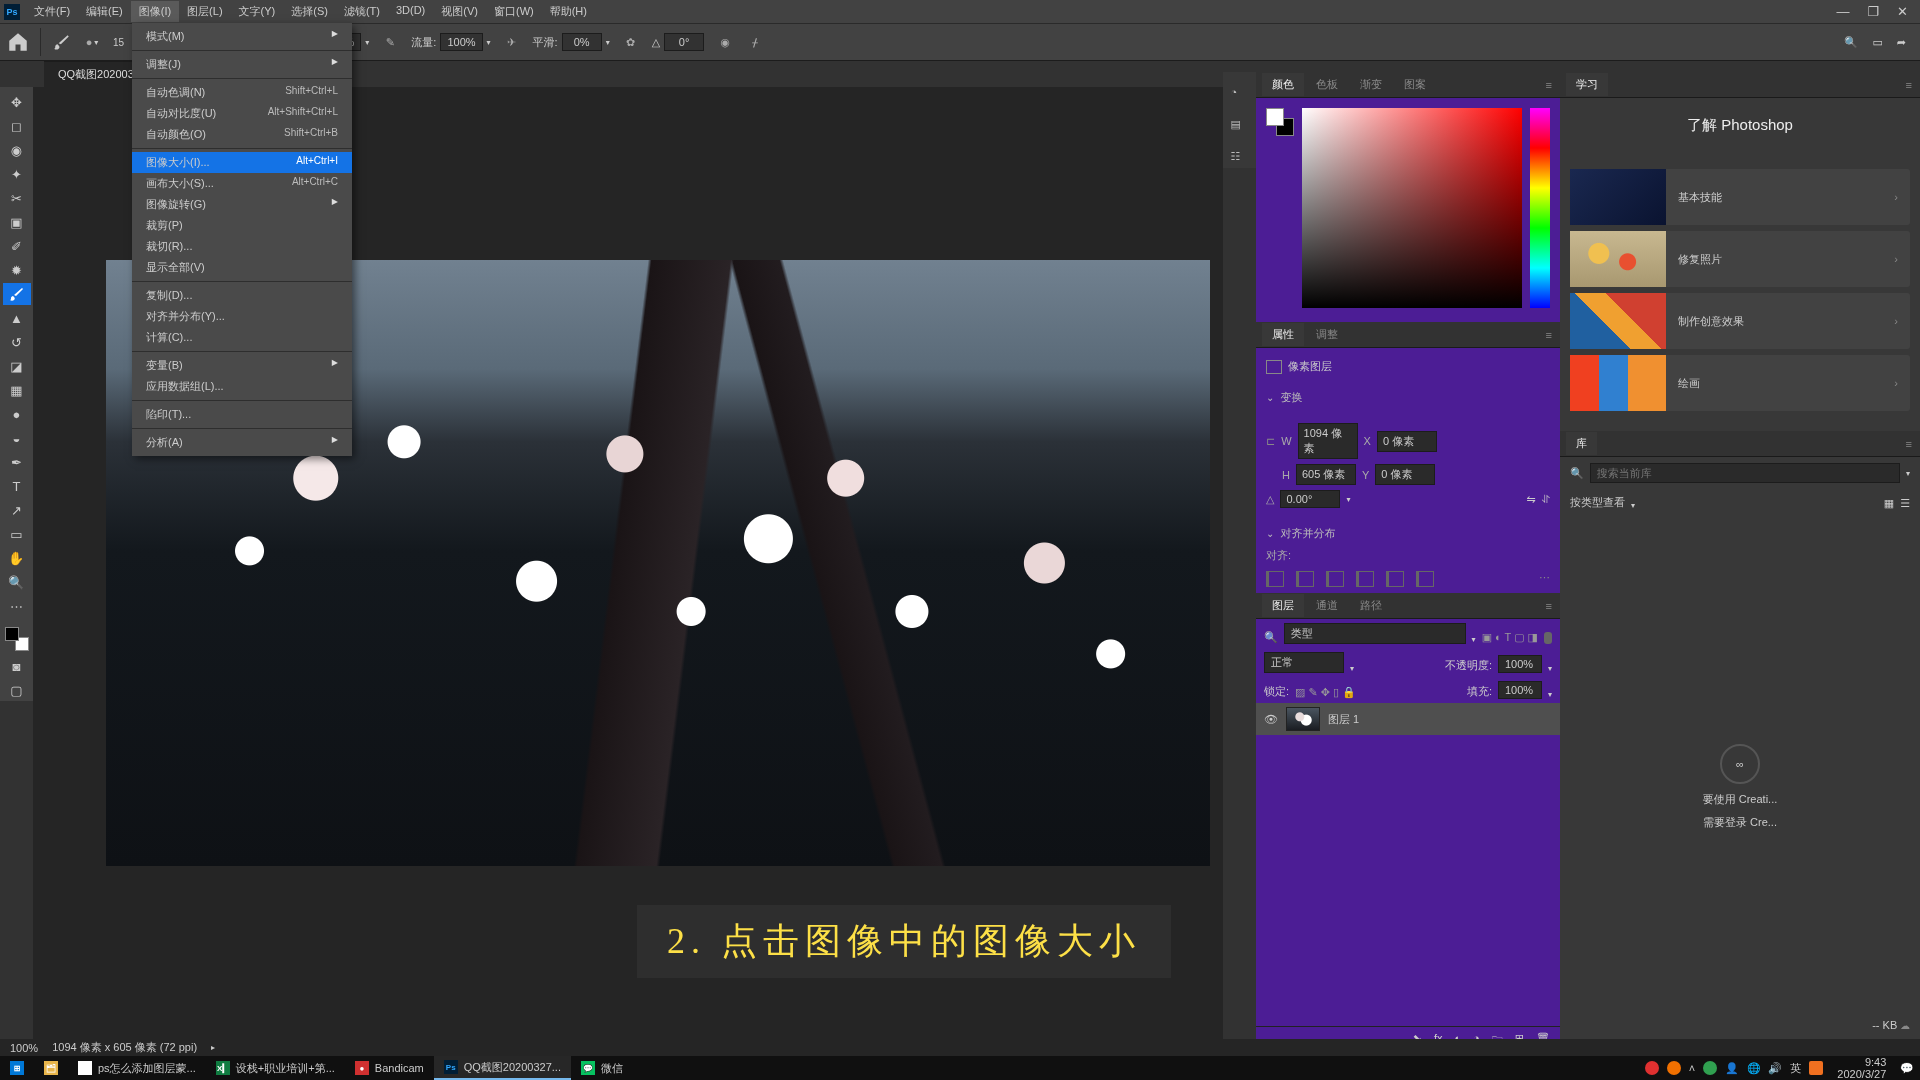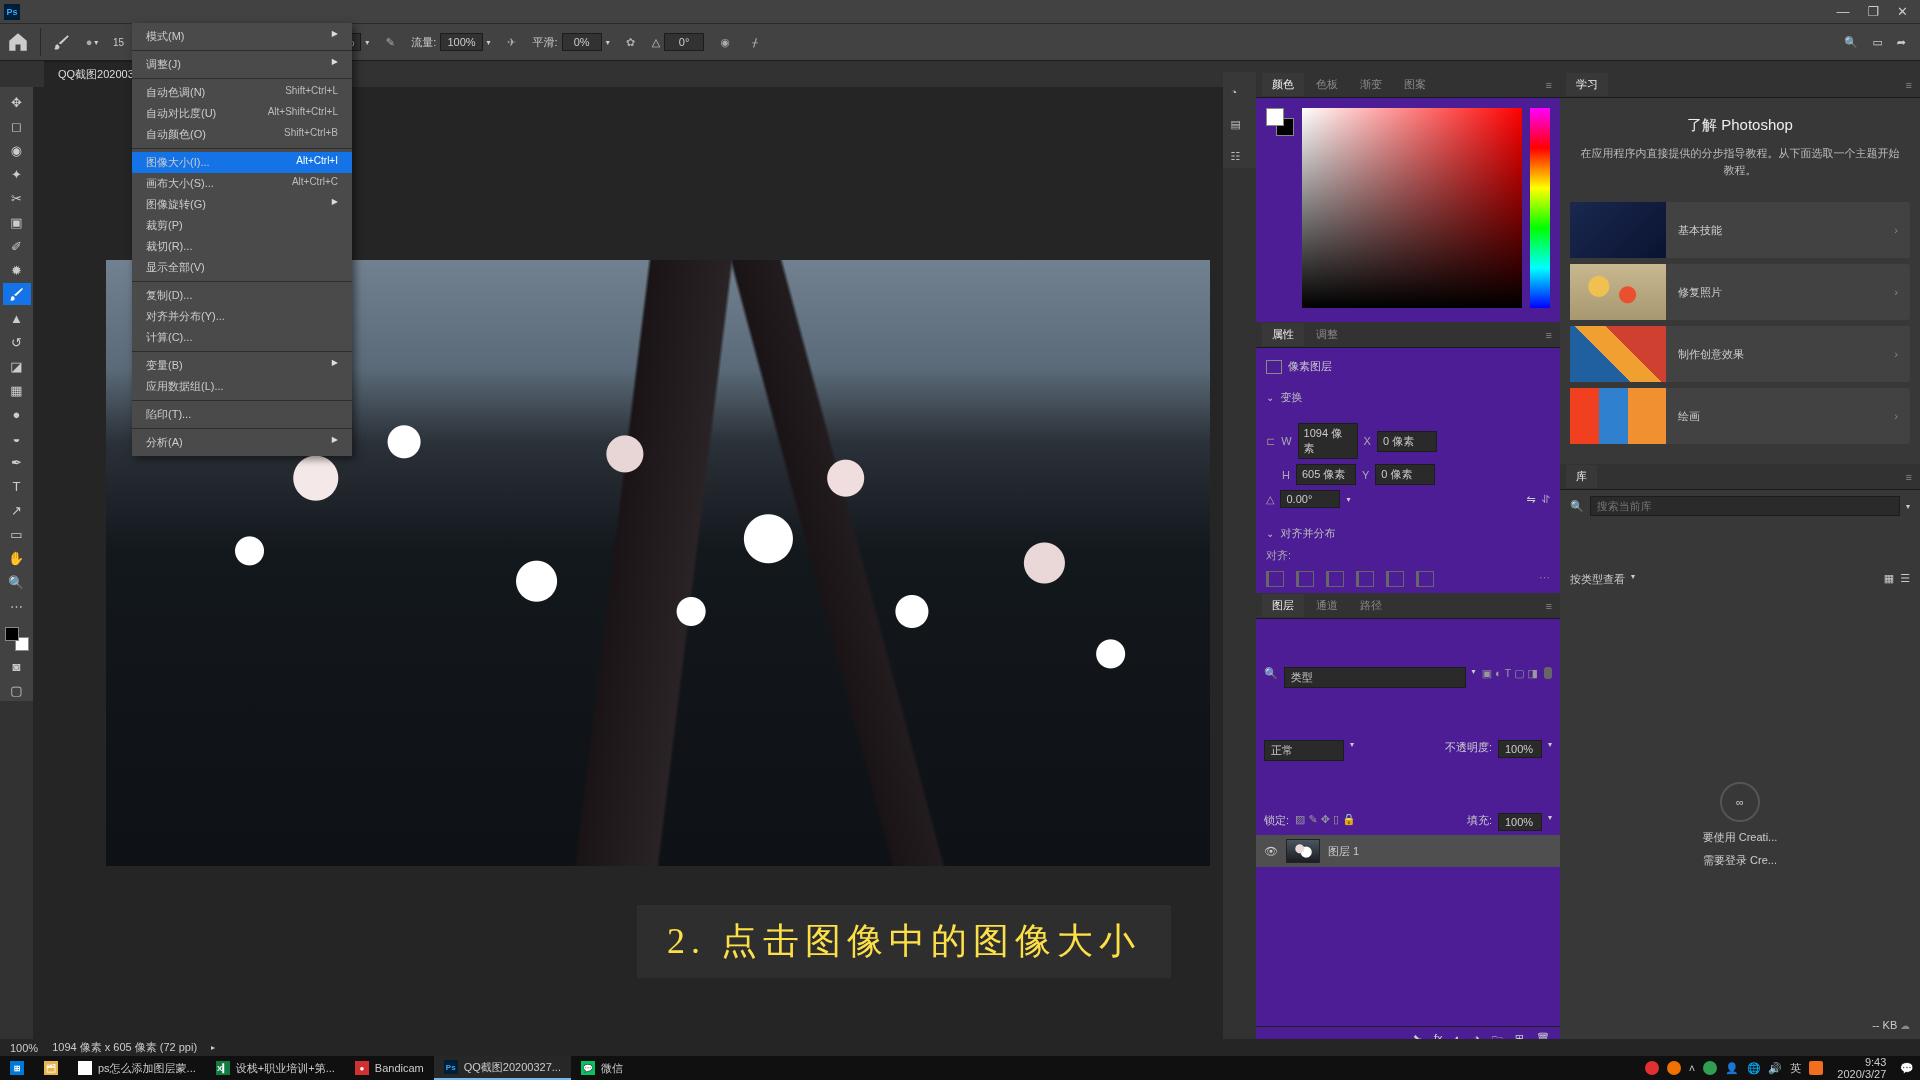--- a/index.html
+++ b/index.html
@@ -89,21 +89,21 @@
 .props-body{padding:8px 10px;flex:0 0 auto;}
 .prow{display:flex;align-items:center;gap:6px;margin:5px 0;}
 .prow .lab{color:#aaa;}
 .prow .val-inp{background:#2a2a2a;border:1px solid #1c1c1c;padding:2px 5px;width:60px;color:#ccc;}
 .section-hd{display:flex;align-items:center;gap:6px;color:#bbb;padding:5px 10px;}
 .section-hd::before{content:"⌄";font-size:10px;}
 .align-row{display:flex;gap:12px;padding:6px 10px;}
 .align-ic{width:18px;height:16px;border:1px solid #666;background:linear-gradient(#666,#666) left/2px 100% no-repeat;}
 
 .layers-body{flex:1;display:flex;flex-direction:column;}
-.layer-ctrl-row{display:flex;align-items:flex-start;gap:6px;padding:4px 8px;margin-top:44px;}
+.layer-ctrl-row{display:flex;align-items:flex-end;gap:6px;padding:4px 8px;}
 .layer-ctrl-row .sel{background:#2a2a2a;border:1px solid #1c1c1c;padding:2px 6px;flex:1;}
 .icon-row{display:flex;gap:10px;padding:3px 8px;color:#999;}
 .layer-row{display:flex;align-items:center;gap:8px;padding:4px 8px;background:#4f4f4f;}
 .layer-thumb{width:34px;height:24px;background:radial-gradient(circle at 40% 40%, #e8dcdc 0 4px,transparent 5px),radial-gradient(circle at 60% 55%, #fff 0 5px,transparent 6px),linear-gradient(#4a5560,#1a1d22);border:1px solid #222;}
 .layer-eye{color:#ccc;}
 .layer-bottom{margin-top:auto;display:flex;justify-content:flex-end;gap:12px;padding:5px 10px;border-top:1px solid #222;color:#888;}
 
 
 .learn-body{padding:18px 16px;text-align:center;}
 .learn-title{font-size:15px;color:#eee;margin-bottom:10px;}
@@ -137,20 +137,33 @@
 .tb-clock{text-align:right;line-height:1.1;padding:0 6px;font-size:10px;}
 .tray-ic{width:14px;height:14px;border-radius:50%;}
 
 .collapsed-hint{position:absolute;right:664px;top:72px;width:33px;height:10px;display:flex;justify-content:center;color:#888;}
 </style>
 </head>
 <body>
 
 <div class="menubar">
   <div class="ps-icon">Ps</div>
+  <div id="menubar-items" style="display: flex;">
+      <div class="mitem">文件(F)</div>
+      <div class="mitem">编辑(E)</div>
+      <div class="mitem active">图像(I)</div>
+      <div class="mitem">图层(L)</div>
+      <div class="mitem">文字(Y)</div>
+      <div class="mitem">选择(S)</div>
+      <div class="mitem">滤镜(T)</div>
+      <div class="mitem">3D(D)</div>
+      <div class="mitem">视图(V)</div>
+      <div class="mitem">窗口(W)</div>
+      <div class="mitem">帮助(H)</div>
+    </div>
   <div class="winctrl">
     <span>—</span>
     <span>❐</span>
     <span>✕</span>
   </div>
 </div>
 
 <div class="optbar">
   <div class="home-icon">
     <svg viewBox="0 0 16 16" fill="#ccc">
@@ -425,21 +438,20 @@
 </div>
 
 <div class="pcol2">
 
   <div class="panel-tabs">
     <span class="ptab active">学习</span>
     <span class="panel-menu">≡</span>
   </div>
   <div class="learn-body">
     <div class="learn-title">了解 Photoshop</div>
-    <div class="learn-sub">在应用程序内直接提供的分步指导教程。从下面选取一个主题开始教程。</div>
   </div>
   <div id="tutorials">
       <div class="tutorial-item">
         <div class="tut-thumb tt1"></div>
     <span>基本技能</span>
     <span class="tut-chev">›</span>
       </div>
       <div class="tutorial-item">
         <div class="tut-thumb tt2"></div>
     <span>修复照片</span>

